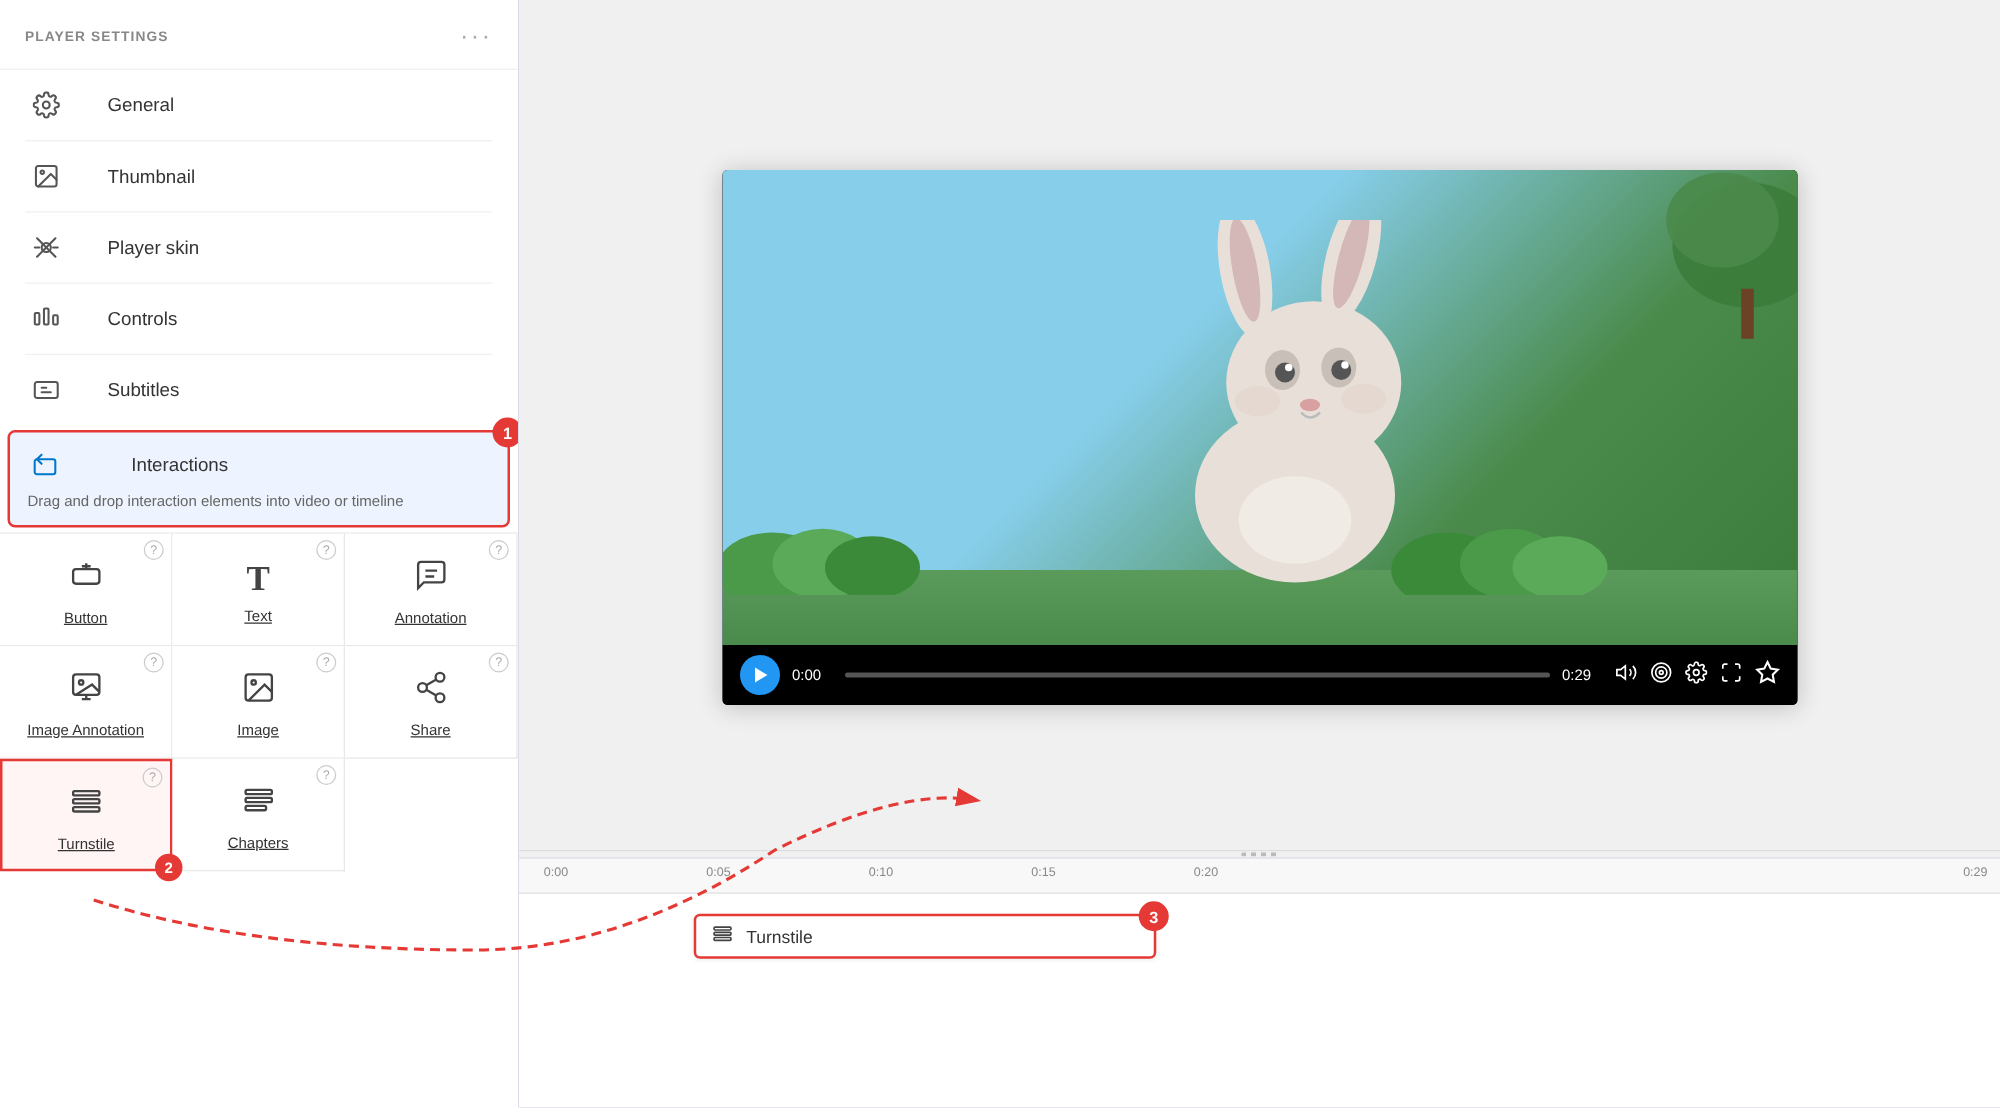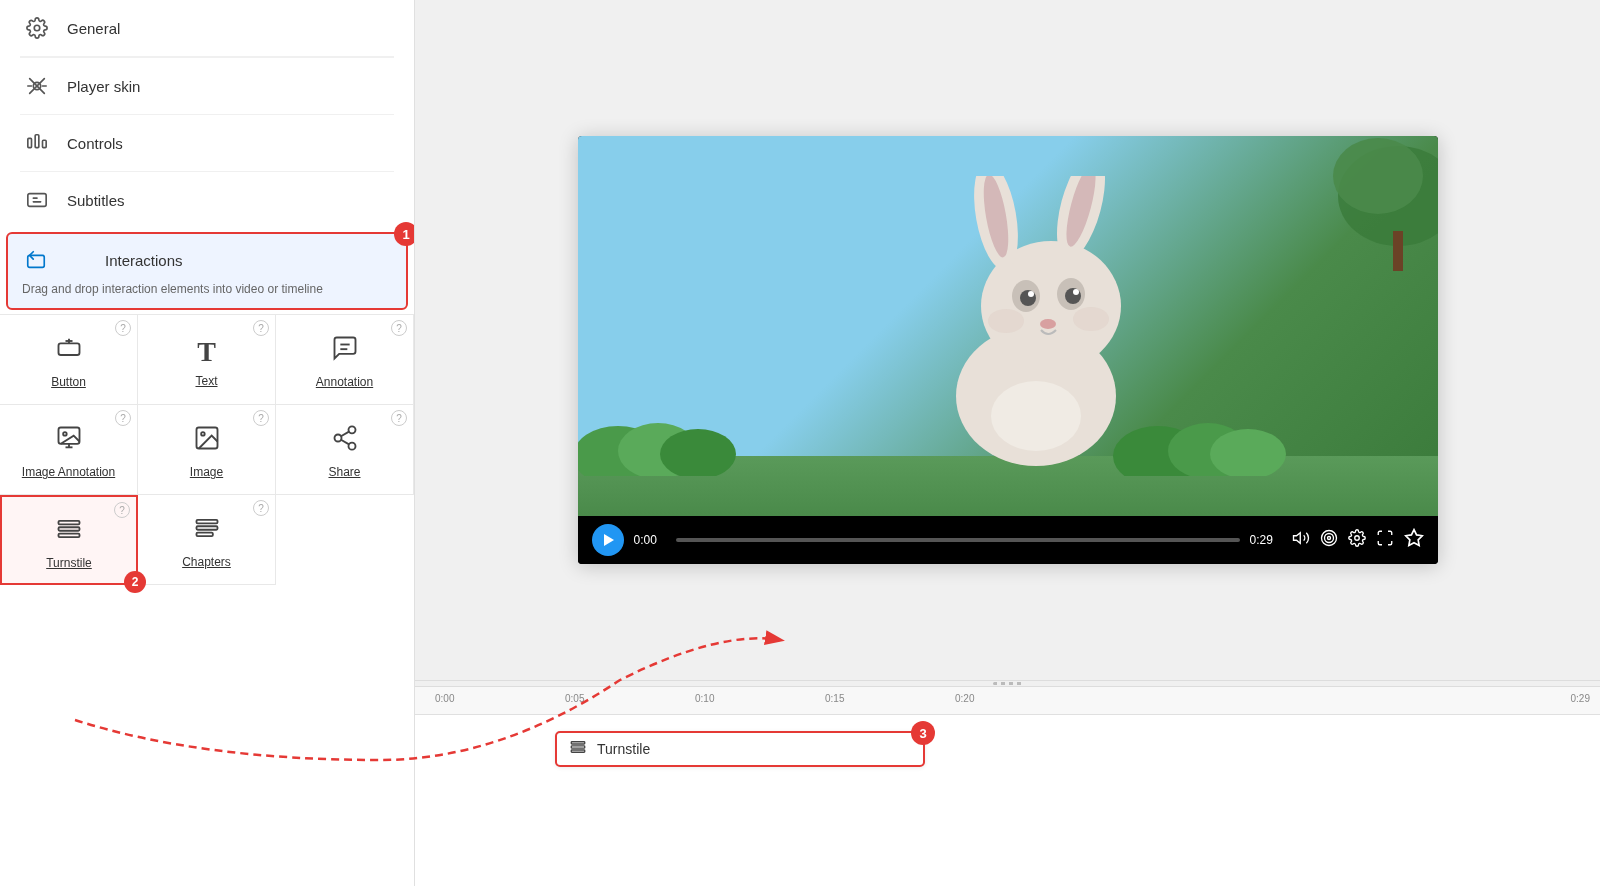--- a/index.html
+++ b/index.html
@@ -47,20 +47,21 @@
       letter-spacing: 2px;
     }
 
     .sidebar-nav-item {
       display: flex;
       align-items: center;
       padding: 14px 20px;
       cursor: pointer;
       border-left: 3px solid transparent;
       transition: background 0.15s;
+      gap: 19px;
     }
 
     .sidebar-nav-item .nav-icon {
       width: 28px;
       height: 28px;
       margin-right: 16px;
       display: flex;
       align-items: center;
       justify-content: center;
       color: #555;
@@ -440,32 +441,46 @@
       width: 30px;
       height: 3px;
       background: repeating-linear-gradient(90deg, #bbb 0, #bbb 4px, transparent 4px, transparent 8px);
       border-radius: 2px;
     }
   </style>
 </head>
 <body>
 
 <div class="sidebar">
+  <div class="sidebar-header">
+    <span class="sidebar-header-title">PLAYER SETTINGS</span>
+    <span class="sidebar-header-dots">···</span>
+  </div>
 
   <div class="sidebar-nav-item">
     <span class="nav-icon">
       <svg width="22" height="22" viewBox="0 0 24 24" fill="none" stroke="#555" stroke-width="1.8" stroke-linecap="round" stroke-linejoin="round">
         <circle cx="12" cy="12" r="3"></circle>
         <path d="M19.4 15a1.65 1.65 0 0 0 .33 1.82l.06.06a2 2 0 0 1-2.83 2.83l-.06-.06a1.65 1.65 0 0 0-1.82-.33 1.65 1.65 0 0 0-1 1.51V21a2 2 0 0 1-4 0v-.09A1.65 1.65 0 0 0 9 19.4a1.65 1.65 0 0 0-1.82.33l-.06.06a2 2 0 0 1-2.83-2.83l.06-.06A1.65 1.65 0 0 0 4.68 15a1.65 1.65 0 0 0-1.51-1H3a2 2 0 0 1 0-4h.09A1.65 1.65 0 0 0 4.6 9a1.65 1.65 0 0 0-.33-1.82l-.06-.06a2 2 0 0 1 2.83-2.83l.06.06A1.65 1.65 0 0 0 9 4.68a1.65 1.65 0 0 0 1-1.51V3a2 2 0 0 1 4 0v.09a1.65 1.65 0 0 0 1 1.51 1.65 1.65 0 0 0 1.82-.33l.06-.06a2 2 0 0 1 2.83 2.83l-.06.06A1.65 1.65 0 0 0 19.4 9a1.65 1.65 0 0 0 1.51 1H21a2 2 0 0 1 0 4h-.09a1.65 1.65 0 0 0-1.51 1z"></path>
       </svg>
     </span>
     <span class="nav-label">General</span>
   </div>
   <div class="divider"></div>
 
+  <div class="sidebar-nav-item">
+    <span class="nav-icon">
+      <svg width="22" height="22" viewBox="0 0 24 24" fill="none" stroke="#555" stroke-width="1.8" stroke-linecap="round" stroke-linejoin="round">
+        <rect x="3" y="3" width="18" height="18" rx="2" ry="2"></rect>
+        <circle cx="8.5" cy="8.5" r="1.5"></circle>
+        <polyline points="21 15 16 10 5 21"></polyline>
+      </svg>
+    </span>
+    <span class="nav-label">Thumbnail</span>
+  </div>
   <div class="divider"></div>
 
   <div class="sidebar-nav-item">
     <span class="nav-icon">
       <svg width="22" height="22" viewBox="0 0 24 24" fill="none" stroke="#555" stroke-width="1.8" stroke-linecap="round" stroke-linejoin="round">
         <line x1="4" y1="4" x2="20" y2="20"></line>
         <path d="M4 20 L20 4"></path>
         <circle cx="12" cy="12" r="4"></circle>
         <line x1="2" y1="12" x2="6" y2="12"></line>
         <line x1="18" y1="12" x2="22" y2="12"></line>

